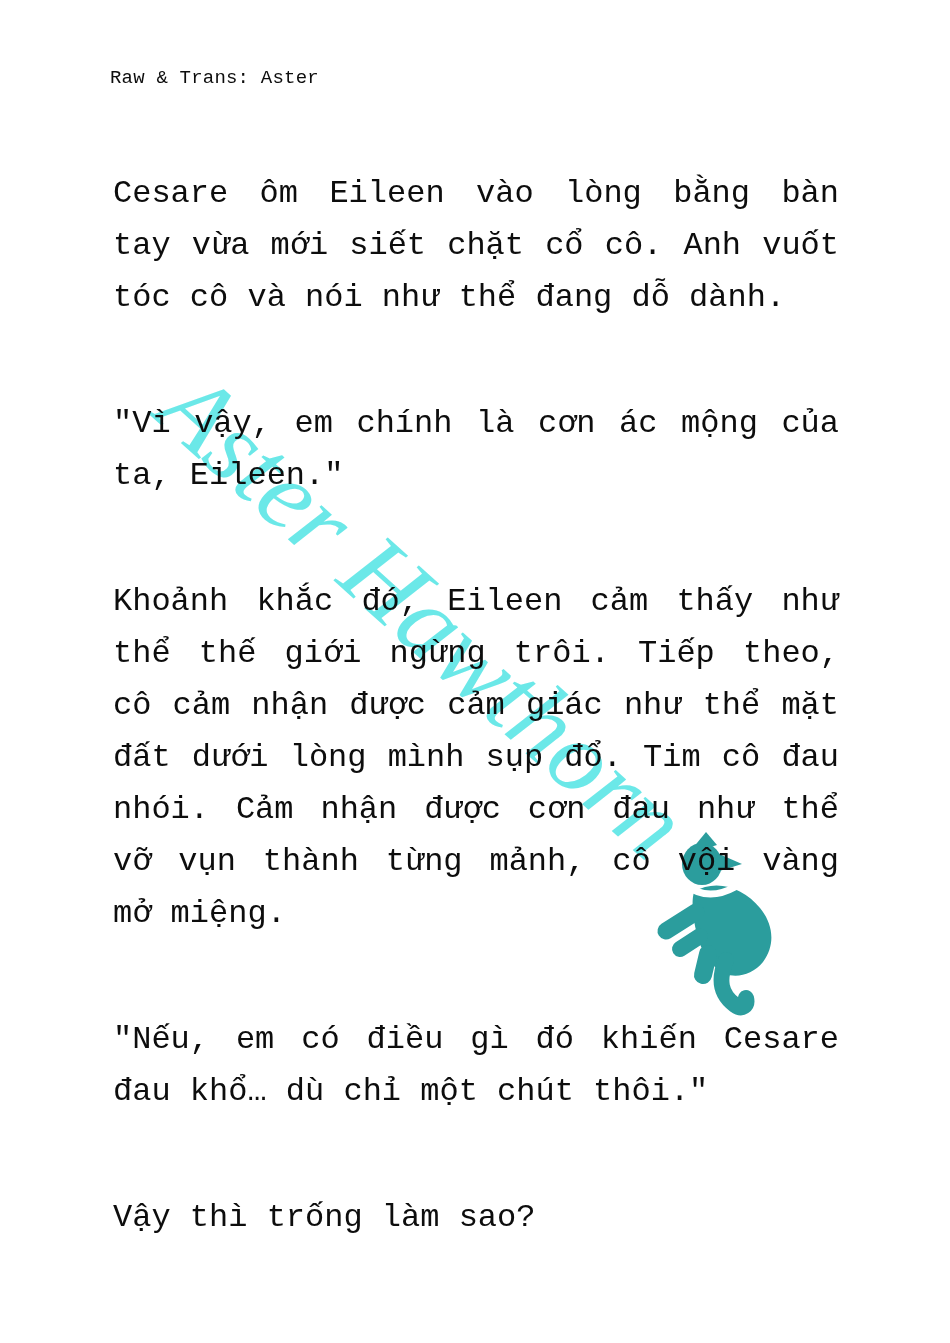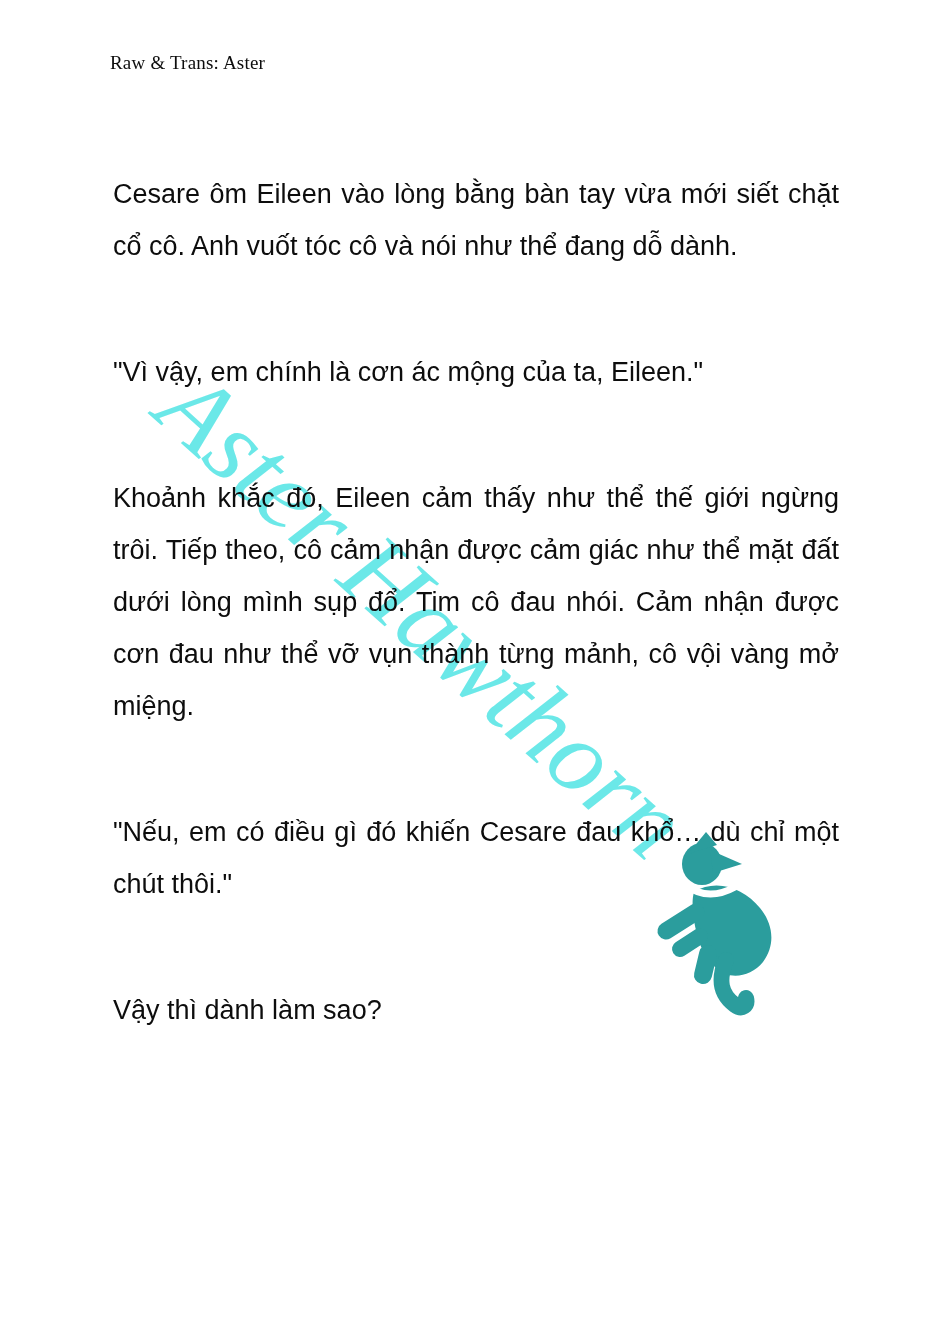--- a/index.html
+++ b/index.html
@@ -8,22 +8,22 @@
     width: 950px;
     height: 1343px;
     margin: 0 auto;
     background: var(--page-bg, #ffffff);
     overflow: hidden;
     font-family: "Liberation Serif", serif;
   }
   .credit {
     position: absolute;
     left: 110px;
-    top: 52px;
-    font-family: Liberation Serif, serif;
+    top: 67px;
+    font-family: Liberation Mono, monospace;
     font-size: 19px;
     color: var(--text-color, #111111);
     letter-spacing: 0.2px;
     z-index: 3;
   }
   .watermark {
     position: absolute;
     left: 210px;
     top: 352px;
     transform: rotate(42deg);
@@ -41,22 +41,22 @@
     position: absolute;
     left: 0;
     top: 168px;
     width: 950px;
     padding: 0 111px 0 113px;
     box-sizing: border-box;
     z-index: 2;
   }
   .content p {
     margin: 0 0 74px 0;
-    font-family: Liberation Sans, sans-serif;
-    font-size: 27px;
+    font-family: Liberation Mono, monospace;
+    font-size: 32px;
     line-height: 52px;
     color: var(--text-color, #111111);
     text-align: justify;
   }
   .cat {
     position: absolute;
     left: 650px;
     top: 828px;
     width: 130px;
     height: 190px;
@@ -99,16 +99,16 @@
     <path class="limb" d="M 76,132 C 68,152 70,166 85,177 C 92,182 98,178 96,170" stroke-width="16"></path>
 
     <path class="gap" d="M 35,57 Q 58,74 85,59" stroke-width="7"></path>
   </svg>
 
   <div class="content">
     <p>Cesare ôm Eileen vào lòng bằng bàn tay vừa mới siết chặt cổ cô. Anh vuốt tóc cô và nói như thể đang dỗ dành.</p>
     <p>"Vì vậy, em chính là cơn ác mộng của ta, Eileen."</p>
     <p>Khoảnh khắc đó, Eileen cảm thấy như thể thế giới ngừng trôi. Tiếp theo, cô cảm nhận được cảm giác như thể mặt đất dưới lòng mình sụp đổ. Tim cô đau nhói. Cảm nhận được cơn đau như thể vỡ vụn thành từng mảnh, cô vội vàng mở miệng.</p>
     <p>"Nếu, em có điều gì đó khiến Cesare đau khổ… dù chỉ một chút thôi."</p>
-    <p>Vậy thì dành làm sao?</p>
+    <p>Vậy thì trống làm sao?</p>
   </div>
 
 </div>
 
 </body></html>

